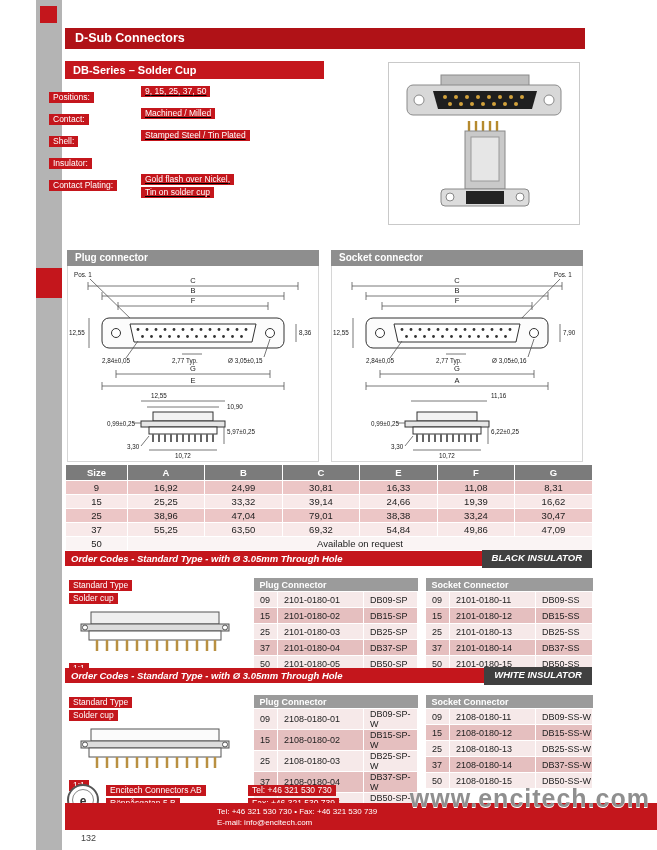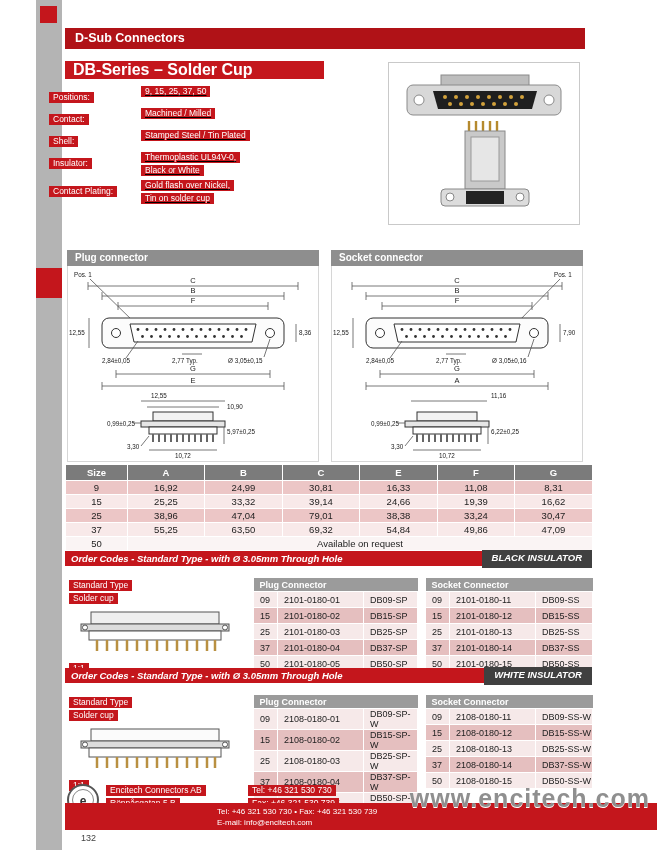--- a/index.html
+++ b/index.html
@@ -3,21 +3,21 @@
 <meta charset="utf-8">
 <style>
   html,body{margin:0;padding:0;background:#e9e9e9;}
   .page{position:relative;width:657px;height:850px;background:#fff;font-family:"Liberation Sans",sans-serif;overflow:hidden;padding-left:28px;}
   .abs{position:absolute;box-sizing:border-box;}
   
   .side-strip{left:36px;top:0;width:26px;height:850px;background:#b4b4b4;}
   .tab-sq{background:#c4161c;}
   
   .h1bar{left:65px;top:28px;width:520px;height:21px;background:#b01217;color:#fff;font-weight:bold;font-size:12.5px;line-height:21px;padding-left:10px;}
-  .subbar{left:65px;top:61px;width:259px;height:18px;background:#c4161c;color:#fff;font-weight:bold;font-size:16px;line-height:18px;padding-left:8px;}
+  .subbar{left:65px;top:61px;width:259px;height:18px;background:#c4161c;color:#fff;font-weight:bold;font-size:11px;line-height:18px;padding-left:8px;}
   
   .chip{display:inline-block;background:#c4161c;color:#fff;font-size:8.5px;line-height:11px;padding:0 4px;white-space:nowrap;}
   .chip:empty{display:none;}
   .specs{left:49px;top:86px;width:320px;text-decoration:underline;}
   .spec-row{display:flex;margin-bottom:4px;align-items:flex-start;}
   .spec-label{width:92px;flex:none;}
   .spec-values{display:flex;flex-direction:column;gap:2px;align-items:flex-start;}
   
   .photo{left:388px;top:62px;width:192px;height:163px;border:1px solid #c9c9c9;background:#fff;}
   
@@ -85,24 +85,20 @@
       <div class="spec-row">
         <span class="spec-label"><span class="chip">Shell:</span></span>
         <span class="spec-values">
           <span class="chip">Stamped Steel / Tin Plated</span>
 
         </span>
       </div>
 
       <div class="spec-row">
         <span class="spec-label"><span class="chip">Insulator:</span></span>
-        <span class="spec-values">
-          <span class="chip">Thermoplastic UL94V-0,</span>
-          <span class="chip">Black or White</span>
-        </span>
       </div>
 
       <div class="spec-row">
         <span class="spec-label"><span class="chip">Contact Plating:</span></span>
         <span class="spec-values">
           <span class="chip">Gold flash over Nickel,</span>
           <span class="chip">Tin on solder cup</span>
         </span>
       </div>
     </div>

